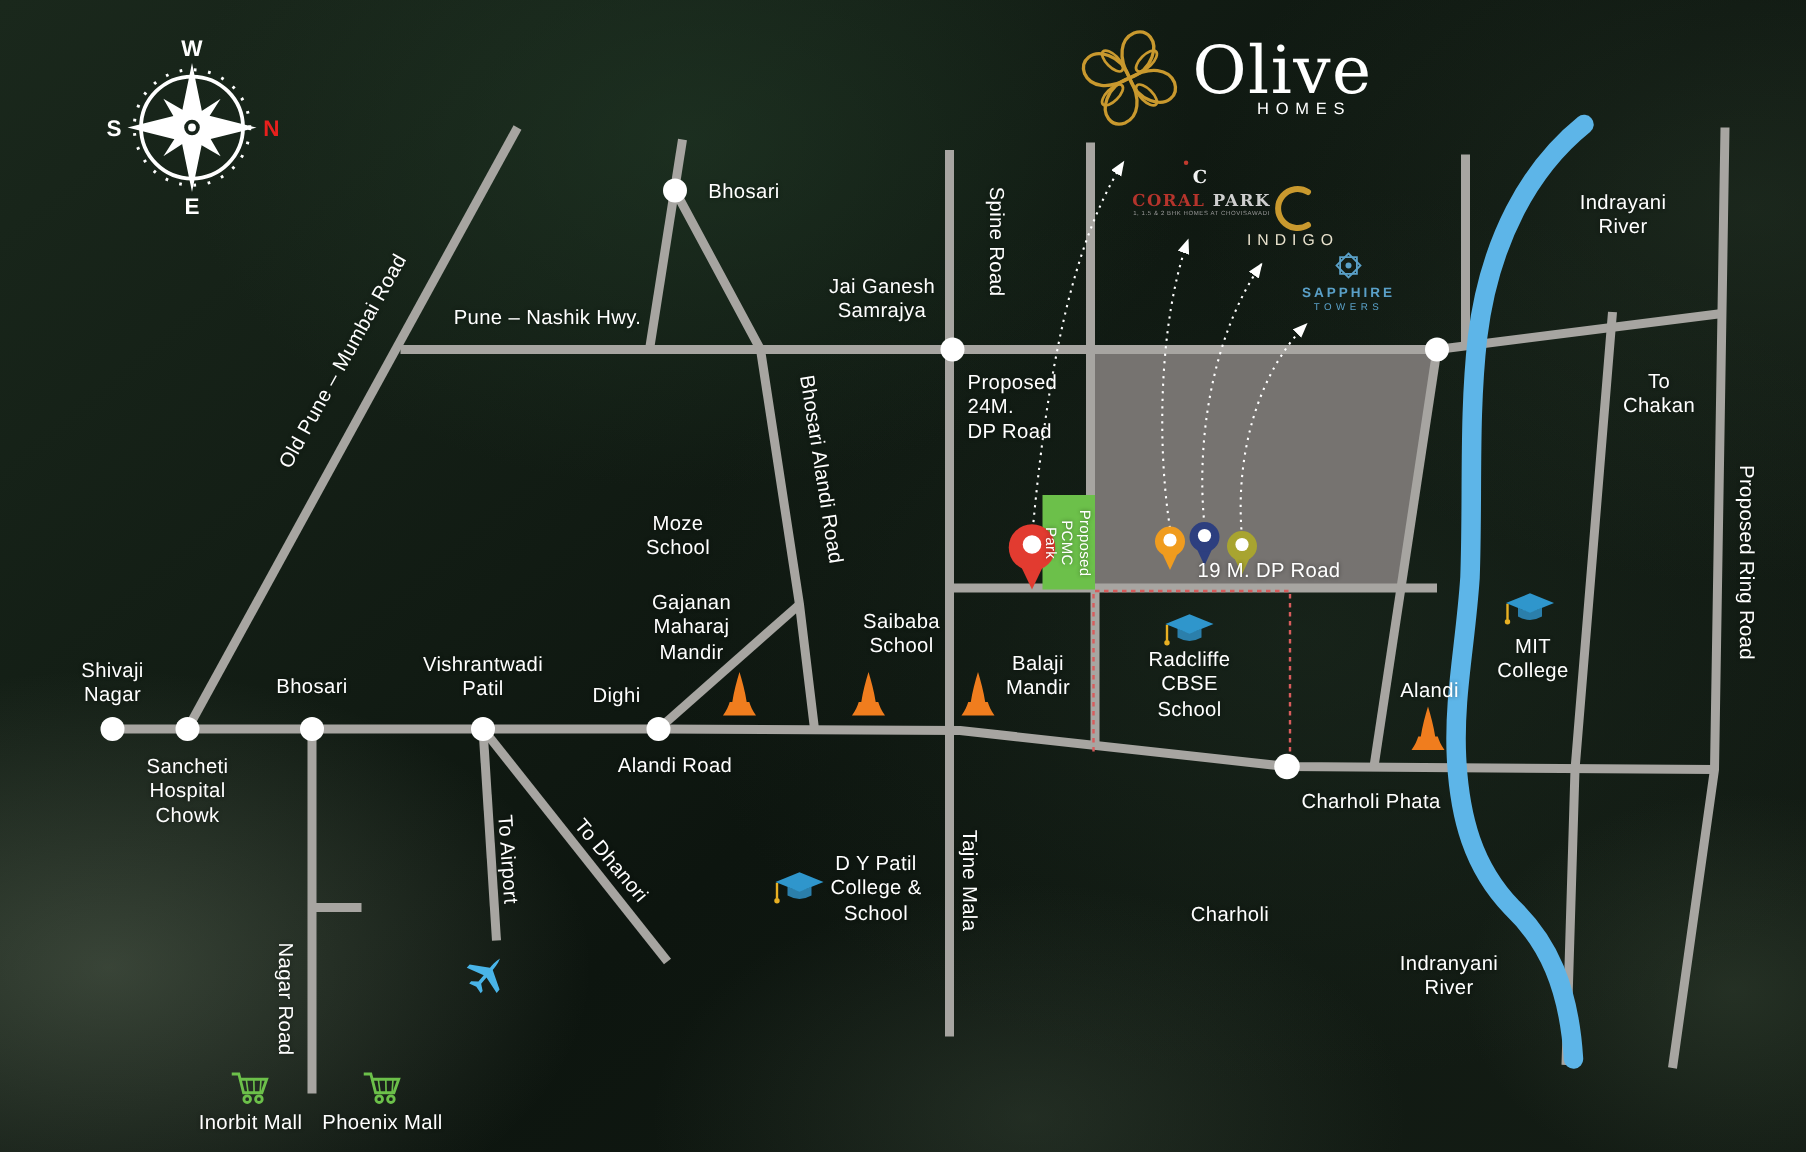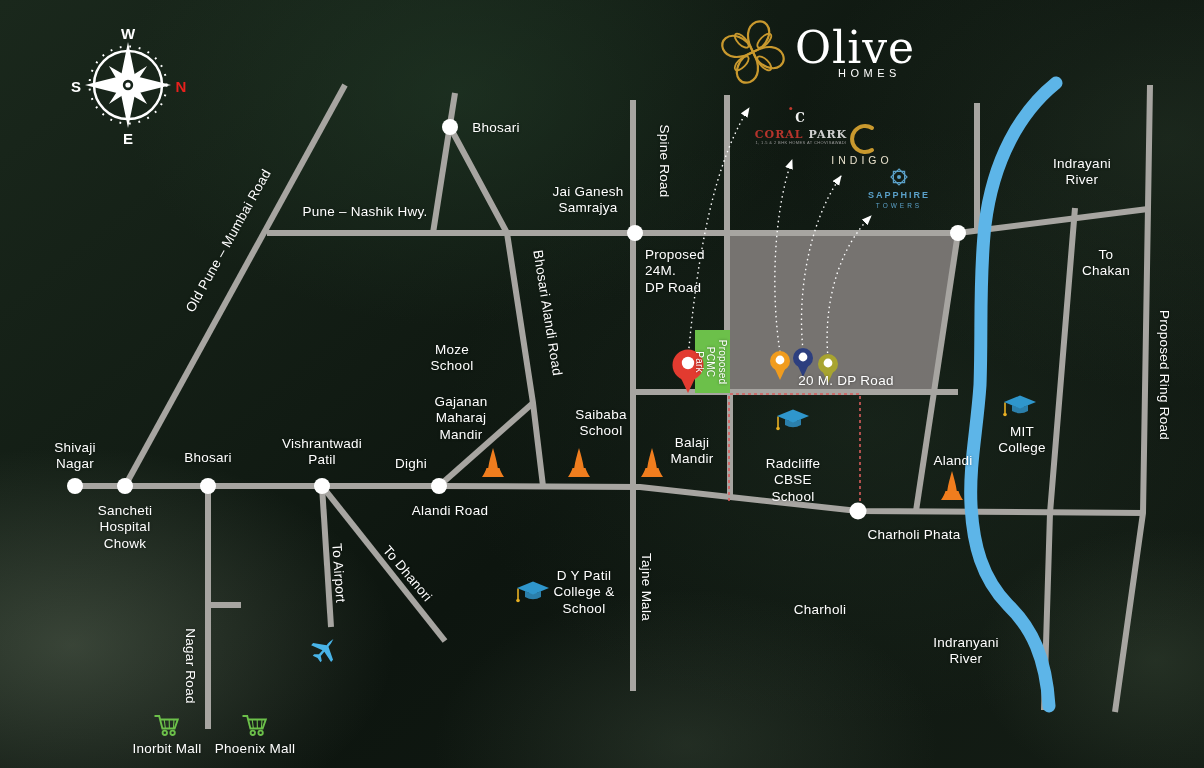--- a/index.html
+++ b/index.html
@@ -203,21 +203,21 @@
   <div class="sapphire-sub">TOWERS</div>
 
   <div class="lbl" style="left:496px;top:128px;">Bhosari</div>
   <div class="lbl" style="left:365px;top:212px;">Pune – Nashik Hwy.</div>
   <div class="lbl" style="left:588px;top:200px;">Jai Ganesh
 Samrajya</div>
   <div class="lbl" style="left:664px;top:161px;transform:translate(-50%,-50%) rotate(90deg);">Spine Road</div>
   <div class="lbl left" style="left:645px;top:247px;">Proposed
 24M.
 DP Road</div>
-  <div class="lbl" style="left:1082px;top:144px;margin-top:28px;">Indrayani
+  <div class="lbl" style="left:1082px;top:144px;">Indrayani
 River</div>
   <div class="lbl" style="left:1106px;top:263px;">To
 Chakan</div>
   <div class="lbl" style="left:1164px;top:375px;transform:translate(-50%,-50%) rotate(90deg);white-space:nowrap;">Proposed Ring Road</div>
   <div class="lbl" style="left:229px;top:241px;transform:translate(-50%,-50%) rotate(-61deg);white-space:nowrap;">Old Pune – Mumbai Road</div>
   <div class="lbl" style="left:547px;top:313px;transform:translate(-50%,-50%) rotate(81deg);white-space:nowrap;">Bhosari Alandi Road</div>
   <div class="lbl" style="left:452px;top:358px;">Moze
 School</div>
   <div class="lbl" style="left:461px;top:419px;">Gajanan
 Maharaj
@@ -241,22 +241,22 @@
   <div class="lbl" style="left:255px;top:749px;">Phoenix Mall</div>
   <div class="lbl" style="left:584px;top:593px;">D Y Patil
 College &amp;
 School</div>
   <div class="lbl" style="left:646px;top:587px;transform:translate(-50%,-50%) rotate(90deg);white-space:nowrap;">Tajne Mala</div>
   <div class="lbl" style="left:692px;top:451px;">Balaji
 Mandir</div>
   <div class="lbl park-lbl" style="left:711px;top:362px;transform:translate(-50%,-50%) rotate(90deg);">Proposed
 PCMC
 Park</div>
-  <div class="lbl" style="left:846px;top:381px;white-space:nowrap;">20 M. DP Road</div>
-  <div class="lbl" style="left:793px;top:457px;margin-top:24px;">Radcliffe
+  <div class="lbl" style="left:846px;top:381px;white-space:nowrap;">19 M. DP Road</div>
+  <div class="lbl" style="left:793px;top:457px;">Radcliffe
 CBSE
 School</div>
   <div class="lbl" style="left:820px;top:610px;">Charholi</div>
   <div class="lbl" style="left:914px;top:535px;white-space:nowrap;">Charholi Phata</div>
   <div class="lbl" style="left:953px;top:461px;">Alandi</div>
   <div class="lbl" style="left:1022px;top:440px;">MIT
 College</div>
   <div class="lbl" style="left:966px;top:651px;">Indranyani
 River</div>
 

